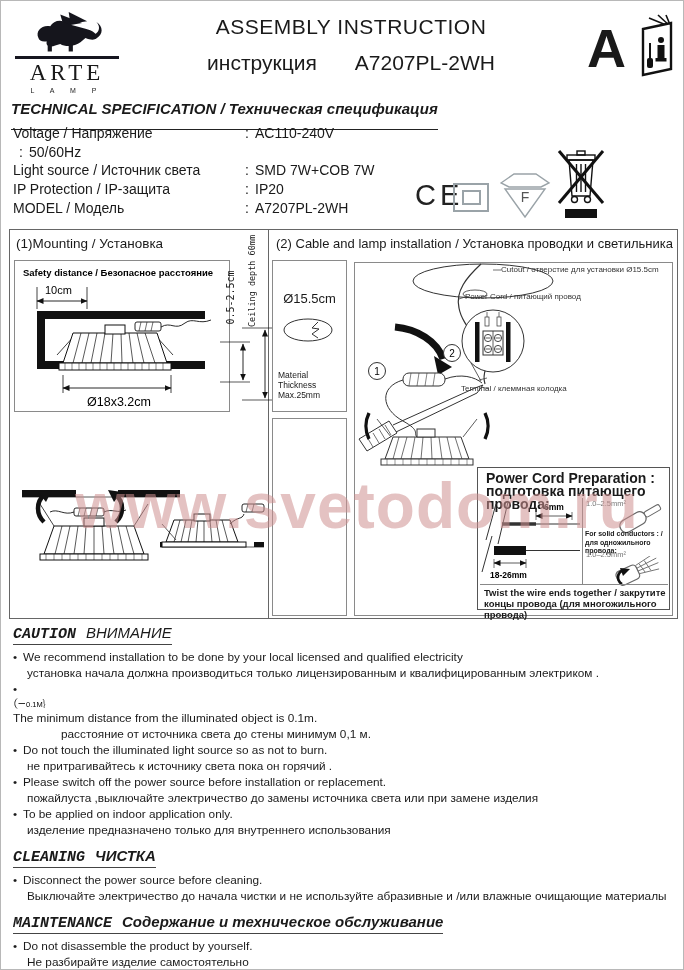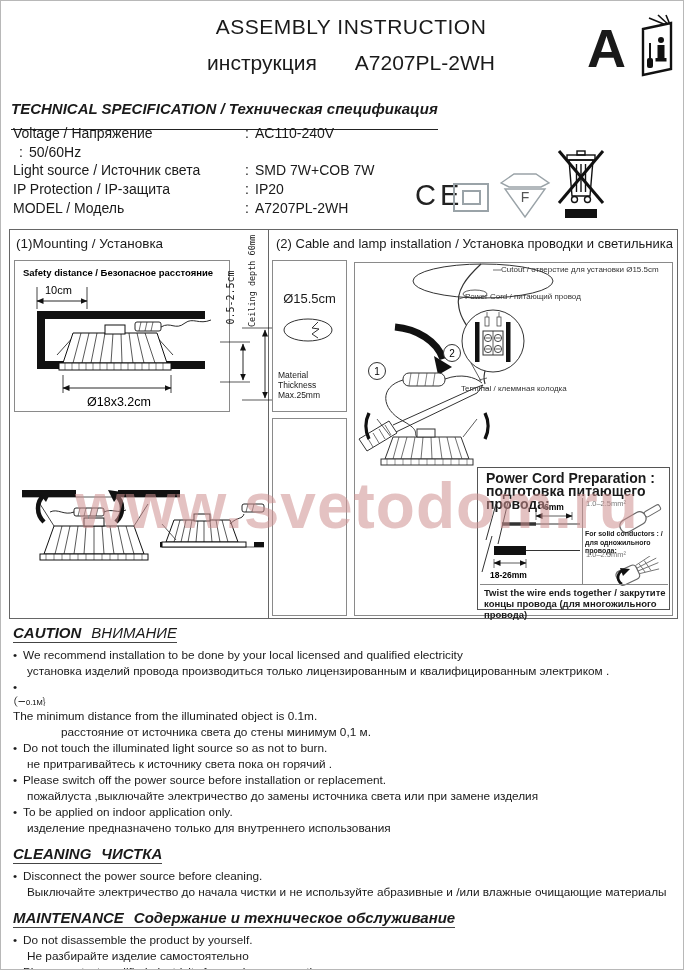--- a/index.html
+++ b/index.html
@@ -44,35 +44,51 @@
   .cp-title{font-size:14px;font-weight:bold;line-height:13px;}
   .cp-gauge{font-size:7.5px;color:#777;}
   .cp-solid{font-size:7px;font-weight:bold;line-height:8.5px;}
   .cp-twist{font-size:9.5px;font-weight:bold;line-height:11px;}
   
   .watermark{left:74px;top:468px;font-size:64px;font-weight:bold;letter-spacing:1px;
              color:rgba(206,144,144,.55);white-space:nowrap;z-index:9;pointer-events:none;}
   
   .sections{left:12px;top:623px;width:662px;}
   .sec-h{display:inline-block;border-bottom:1.2px solid #444;padding-bottom:1px;font-size:15px;margin-bottom:4px;}
-  .h-en{font-weight:bold;font-style:italic;}
+  .h-en{font-weight:bold;font-style:italic;font-family:Liberation Mono, monospace;}
   .h-ru{font-style:italic;margin-left:10px;}
   .h-ru.b{font-weight:bold;}
   .ln{font-size:11.8px;line-height:16px;white-space:nowrap;}
   .ln .blt{display:inline-block;width:10px;}
   .ln.ru{padding-left:14px;}
   .ln.ru2{padding-left:48px;}
   .sec{margin-bottom:9px;}
   .mdicon{vertical-align:-2px;margin-right:4px;}
 </style>
 </head>
 <body>
 
 <div class="page">
 
+  <div class="abs logo">
+    <div class="logo-line">
+      <svg width="84" height="44" viewBox="0 0 100 52" style="margin:0 auto;">
+        <g fill="#15151c">
+          <path d="M42,4 L68,14 L46,18 Z"></path>
+          <path d="M52,1 L74,12 L54,15 Z"></path>
+          <path d="M16,32 C12,24 20,16 30,18 C34,11 44,9 50,15 L72,21 C80,23 87,27 85,32 C83,35 77,34 72,32 L66,37 C60,42 48,43 42,39 L36,41 C30,44 24,41 26,36 C20,37 17,35 16,32 Z"></path>
+          <path d="M80,29 C88,27 91,19 85,13 C93,18 94,28 84,33 Z"></path>
+          <rect x="27" y="40" width="5" height="8"></rect>
+          <rect x="52" y="40" width="5" height="8"></rect>
+        </g>
+      </svg>
+    </div>
+    <div class="brand">ARTE</div>
+    <div class="brand-sub">L A M P</div>
+  </div>
 
   <div class="abs title-block">
     <div class="title-en">ASSEMBLY INSTRUCTION</div>
     <div class="title-row">
       <span>инструкция</span><span class="model">A7207PL-2WH</span>
     </div>
   </div>
 
   <div class="abs corner-a">A</div>
   <svg class="abs" style="left:634px;top:12px;" width="46" height="70" viewBox="0 0 46 70">
@@ -347,21 +363,21 @@
 
   <div class="abs watermark">www.svetodom.ru</div>
 
   <div class="abs sections">
 
     <div class="sec">
       <div>
         <span class="sec-h"><span class="h-en">CAUTION</span><span class="h-ru">ВНИМАНИЕ</span></span>
       </div>
       <div class="ln"><span class="blt">•</span><span>We recommend installation to be done by your local licensed and qualified electricity</span></div>
-      <div class="ln ru"><span>установка изделий провода производиться только  лицензированным и квалифицированным электриком .</span></div>
+      <div class="ln ru"><span>установка начала должна производиться только  лицензированным и квалифицированным электриком .</span></div>
       <div class="ln"><span class="blt">•</span><svg class="mdicon" width="34" height="13" viewBox="0 0 34 13">
             <path d="M4,1.5 C1,4.5 1,8.5 4,11.5" fill="none" stroke="#333" stroke-width="1"></path>
             <line x1="5.5" y1="6.5" x2="12" y2="6.5" stroke="#333" stroke-width="1"></line>
             <text x="13" y="9.5" font-size="7.5">0.1M</text>
             <path d="M30,2 C32,4 30,6 32,8 C30,9 32,10 31,11" fill="none" stroke="#333" stroke-width=".8"></path>
           </svg><span>The minimum distance from the illuminated object is 0.1m.</span></div>
       <div class="ln ru ru2"><span>расстояние от источника света до стены минимум  0,1 м.</span></div>
       <div class="ln"><span class="blt">•</span><span>Do not touch the illuminated light source so as not to burn.</span></div>
       <div class="ln ru"><span>не притрагивайтесь к источнику света пока он горячий .</span></div>
       <div class="ln"><span class="blt">•</span><span>Please switch off the power source before installation or replacement.</span></div>

